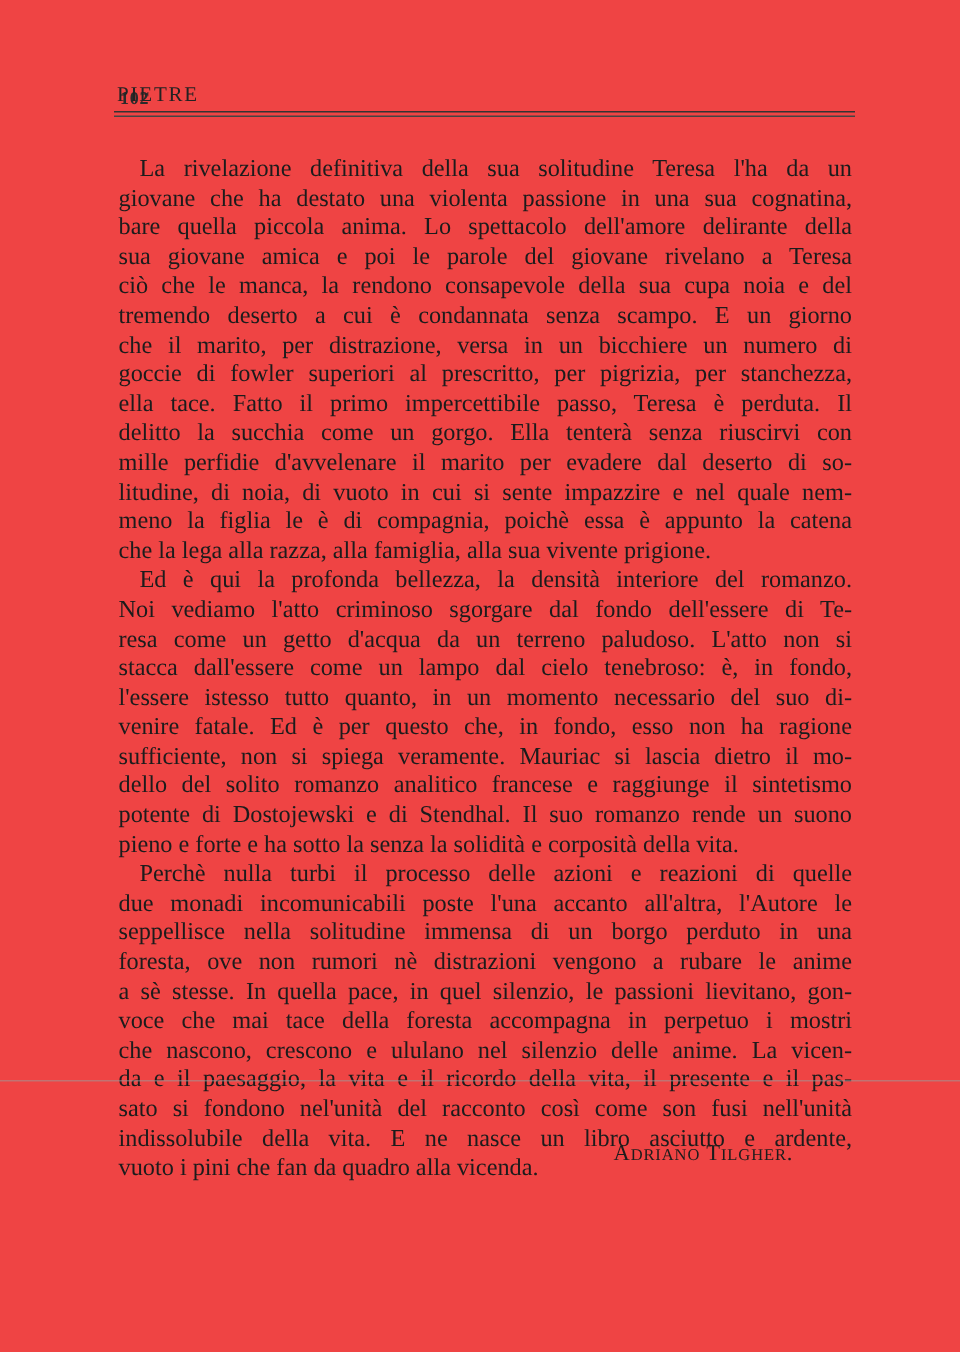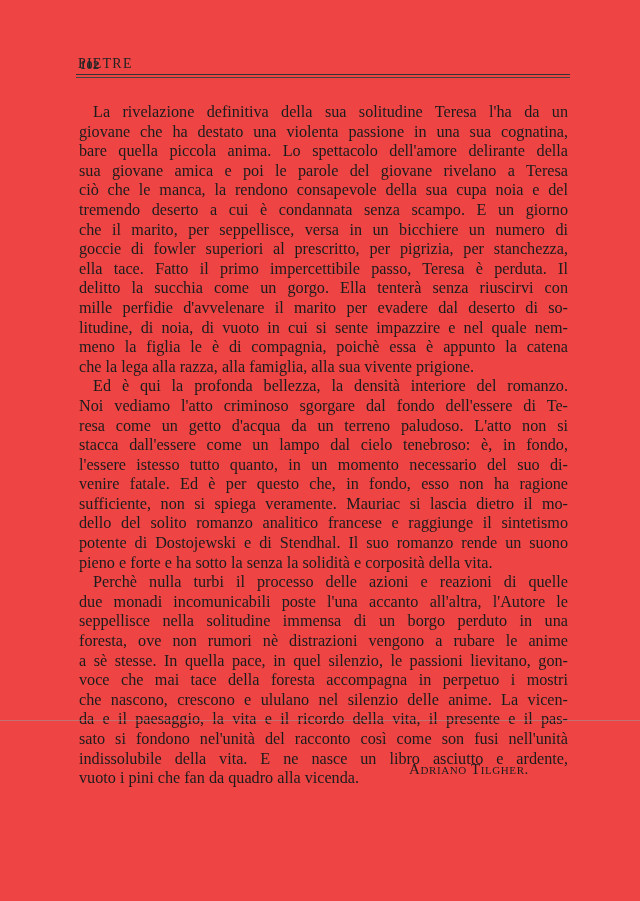--- a/index.html
+++ b/index.html
@@ -110,21 +110,21 @@
   <div class="rule r2"></div>
 
   <div class="body-text">
 
     <div class="line indent">La rivelazione definitiva della sua solitudine Teresa l'ha da un</div>
     <div class="line">giovane che ha destato una violenta passione in una sua cognatina,</div>
     <div class="line">bare quella piccola anima. Lo spettacolo dell'amore delirante della</div>
     <div class="line">sua giovane amica e poi le parole del giovane rivelano a Teresa</div>
     <div class="line">ciò che le manca, la rendono consapevole della sua cupa noia e del</div>
     <div class="line">tremendo deserto a cui è condannata senza scampo. E un giorno</div>
-    <div class="line">che il marito, per seppellisce, versa in un bicchiere un numero di</div>
+    <div class="line">che il marito, per distrazione, versa in un bicchiere un numero di</div>
     <div class="line">goccie di fowler superiori al prescritto, per pigrizia, per stanchezza,</div>
     <div class="line">ella tace. Fatto il primo impercettibile passo, Teresa è perduta. Il</div>
     <div class="line">delitto la succhia come un gorgo. Ella tenterà senza riuscirvi con</div>
     <div class="line">mille perfidie d'avvelenare il marito per evadere dal deserto di so-</div>
     <div class="line">litudine, di noia, di vuoto in cui si sente impazzire e nel quale nem-</div>
     <div class="line">meno la figlia le è di compagnia, poichè essa è appunto la catena</div>
     <div class="line last">che la lega alla razza, alla famiglia, alla sua vivente prigione.</div>
 
     <div class="line indent">Ed è qui la profonda bellezza, la densità interiore del romanzo.</div>
     <div class="line">Noi vediamo l'atto criminoso sgorgare dal fondo dell'essere di Te-</div>

